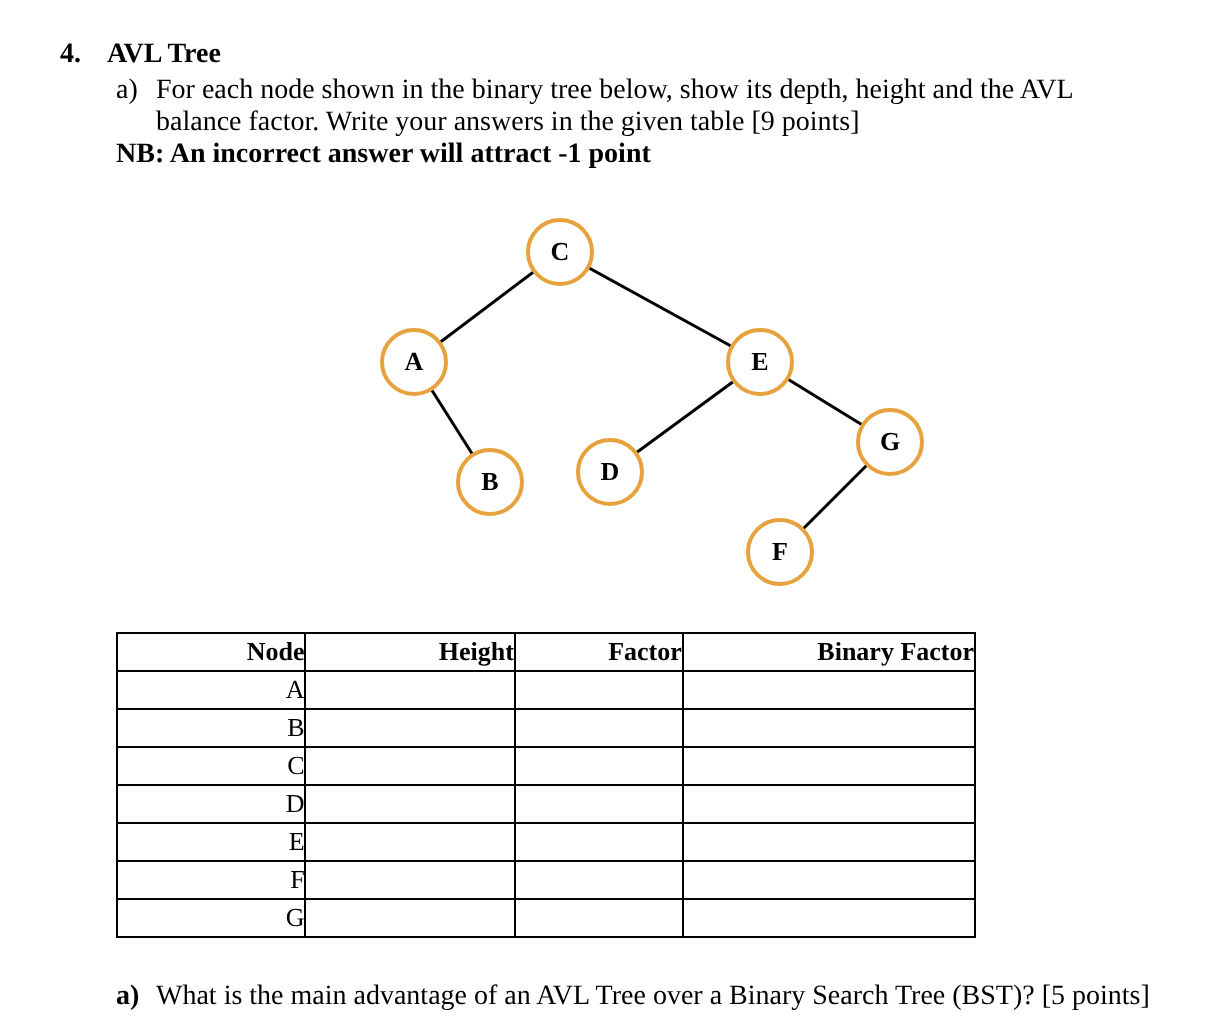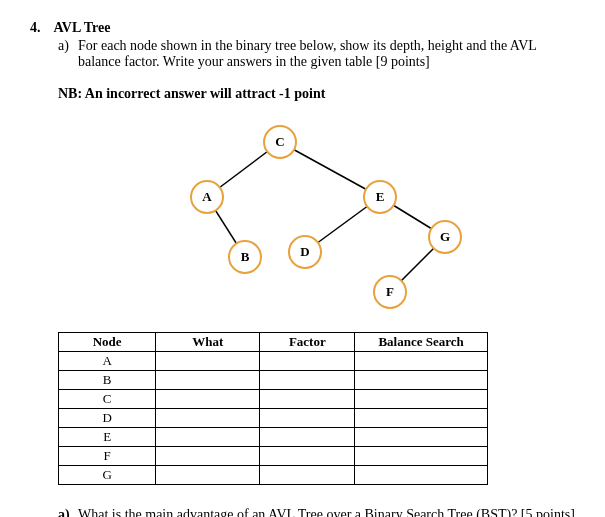--- a/index.html
+++ b/index.html
@@ -29,21 +29,20 @@
   }
   .sub-q .letter {
     width: 20px;
     flex-shrink: 0;
   }
   .sub-q .text {
     flex: 1;
   }
   .nb {
     margin-left: 28px;
-    margin-top: 16px;
     font-weight: bold;
   }
   .tree-wrap {
     margin: 20px 0 10px 60px;
     position: relative;
     width: 380px;
     height: 200px;
   }
   .node {
     position: absolute;
@@ -67,23 +66,23 @@
     z-index: 1;
   }
   table.answer {
     border-collapse: collapse;
     margin-left: 28px;
     margin-top: 10px;
     width: 430px;
   }
   table.answer th, table.answer td {
     border: 1px solid #000;
-    padding: 1px 16px;
+    padding: 1px 0;
     font-size: 13px;
-    text-align: center;
+    text-align: right;
     height: 16px;
   }
   table.answer th {
     font-weight: bold;
   }
   .col-node { width: 90px; }
   .col-depth { width: 100px; }
   .col-height { width: 80px; }
   .col-bf { width: 140px; }
   .part-b {
@@ -124,23 +123,23 @@
   <div class="node" style="left:138px; top:118px;">B</div>
   <div class="node" style="left:198px; top:113px;">D</div>
   <div class="node" style="left:338px; top:98px;">G</div>
   <div class="node" style="left:283px; top:153px;">F</div>
 </div>
 
 <table class="answer">
   <thead>
     <tr>
       <th class="col-node">Node</th>
-      <th class="col-depth">What</th>
+      <th class="col-depth">Height</th>
       <th class="col-height">Factor</th>
-      <th class="col-bf">Balance Search</th>
+      <th class="col-bf">Binary Factor</th>
     </tr>
   </thead>
   <tbody>
     <tr>
       <td>A</td>
       <td></td>
       <td></td>
       <td></td>
     </tr>
     <tr>

